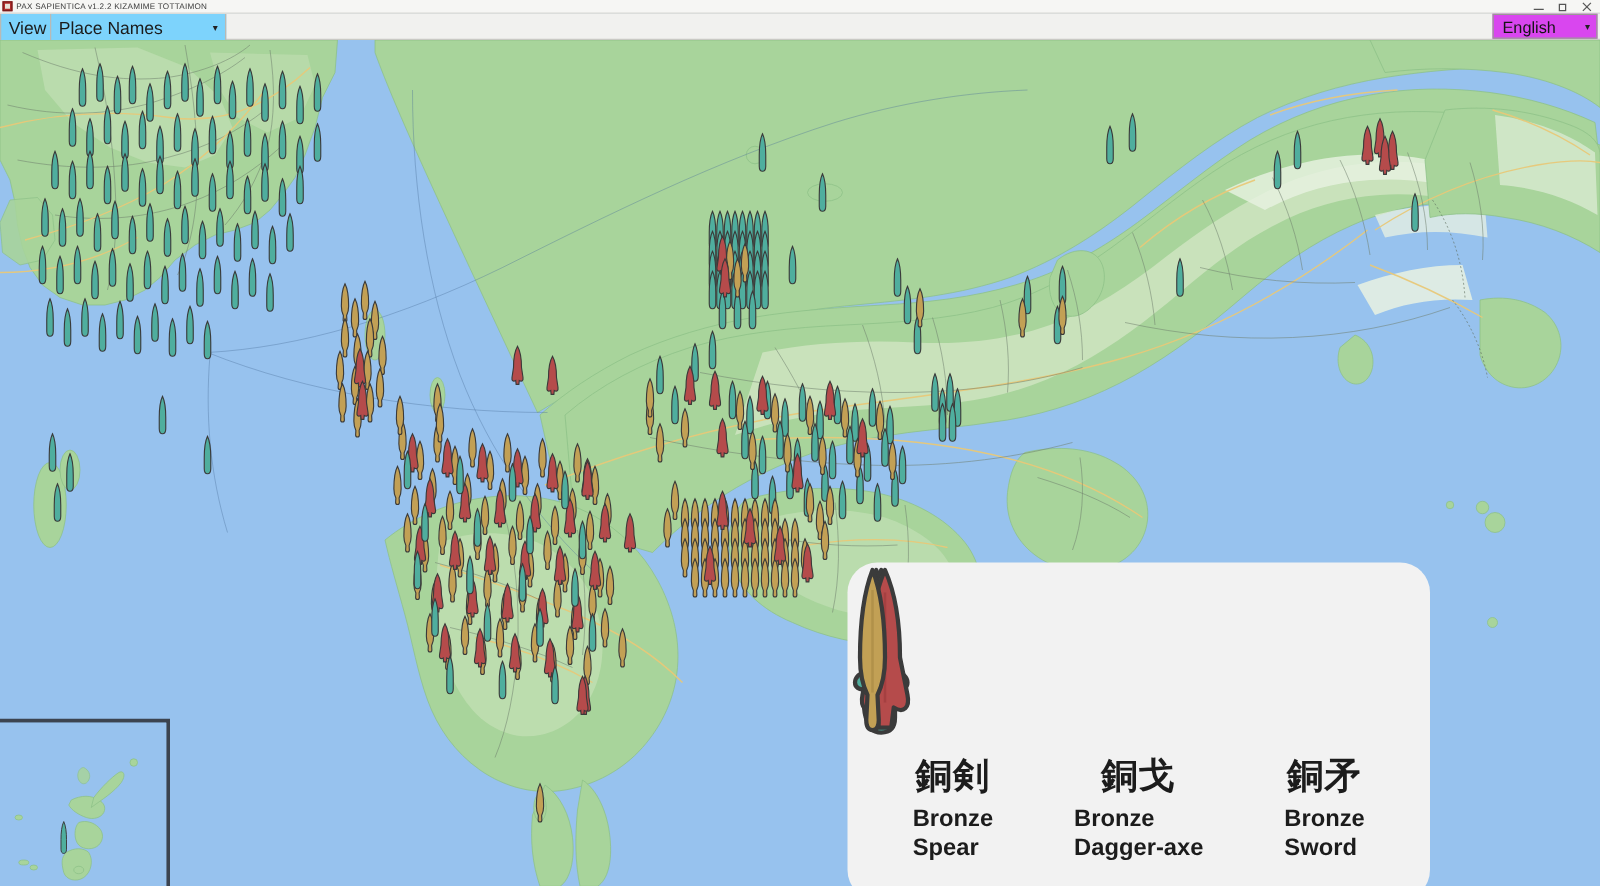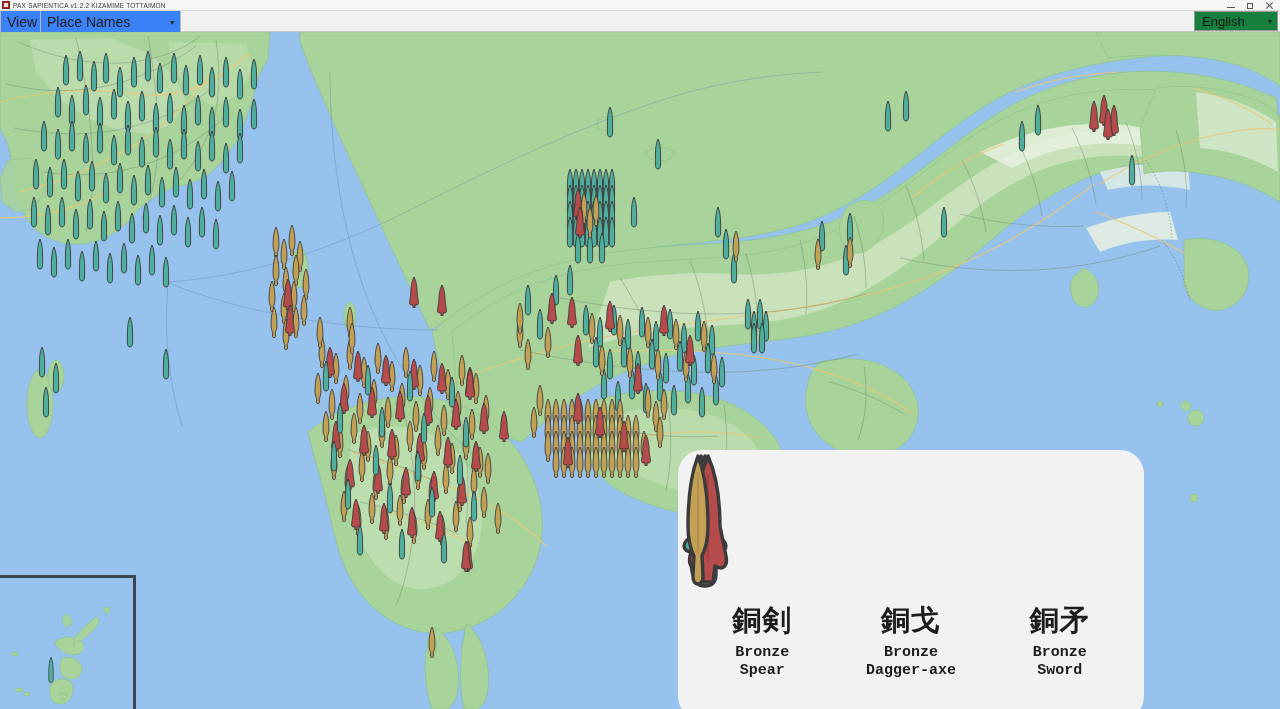--- a/index.html
+++ b/index.html
@@ -46,31 +46,31 @@
   
   .menubar{
     position:absolute;left:0;top:11px;width:1280px;height:21px;
     background:#f1f1ef;border-bottom:1px solid #c9c9c4;
     box-sizing:border-box;z-index:39;
   }
   .menu-btn{
     position:absolute;top:0;height:21px;
     display:flex;align-items:center;gap:4px;
     padding:0 6px;box-sizing:border-box;
-    background:#3b82f6;
+    background:#7dd3fc;
     border-left:1px solid #b9b9b4;border-right:1px solid #b9b9b4;
     font-size:14px;color:#1b1b1b;white-space:nowrap;cursor:pointer;
   }
   .menu-btn.view{left:0;}
   .menu-btn.place{left:40px;gap:40px;}
   .caret{font-size:8px;line-height:1;color:#222;position:relative;top:1px;}
 
   .lang-select{
     position:absolute;right:2px;top:11px;height:20px;width:84px;
-    background:#15803d;border:1px solid #9a9a95;box-sizing:border-box;
+    background:#d946ef;border:1px solid #9a9a95;box-sizing:border-box;
     display:flex;align-items:center;justify-content:space-between;
     padding:0 5px 0 7px;font-size:13px;color:#141414;cursor:pointer;z-index:41;
   }
 
   
   .map{
     position:absolute;left:0;top:32px;width:1280px;height:677px;
     background:#f0abfc;overflow:hidden;
   }
   .map svg{position:absolute;left:0;top:0;}
@@ -107,23 +107,23 @@
     display:flex;flex-direction:column;align-items:center;
     width:150px;
   }
   .leg-icons{height:140px;display:flex;align-items:flex-start;justify-content:center;gap:10px;}
   .leg-jp{
     font-size:29px;font-weight:bold;color:#1c1c1c;line-height:1;
     margin-top:2px;letter-spacing:1px;
     font-family:"DejaVu Sans", sans-serif;
   }
   .leg-en{
-    font-size:15px;font-weight:bold;color:#1c1c1c;text-align:center;
+    font-size:19px;font-weight:bold;color:#1c1c1c;text-align:left;
     line-height:1.22;margin-top:9px;
-    font-family:Liberation Mono, monospace;
+    font-family:Liberation Sans, sans-serif;
   }
 </style>
 </head>
 <body>
 
 <div class="app">
 
   <div class="titlebar">
     <span class="app-icon"></span>
     <span class="title-text">PAX SAPIENTICA v1.2.2 KIZAMIME TOTTAIMON</span>

